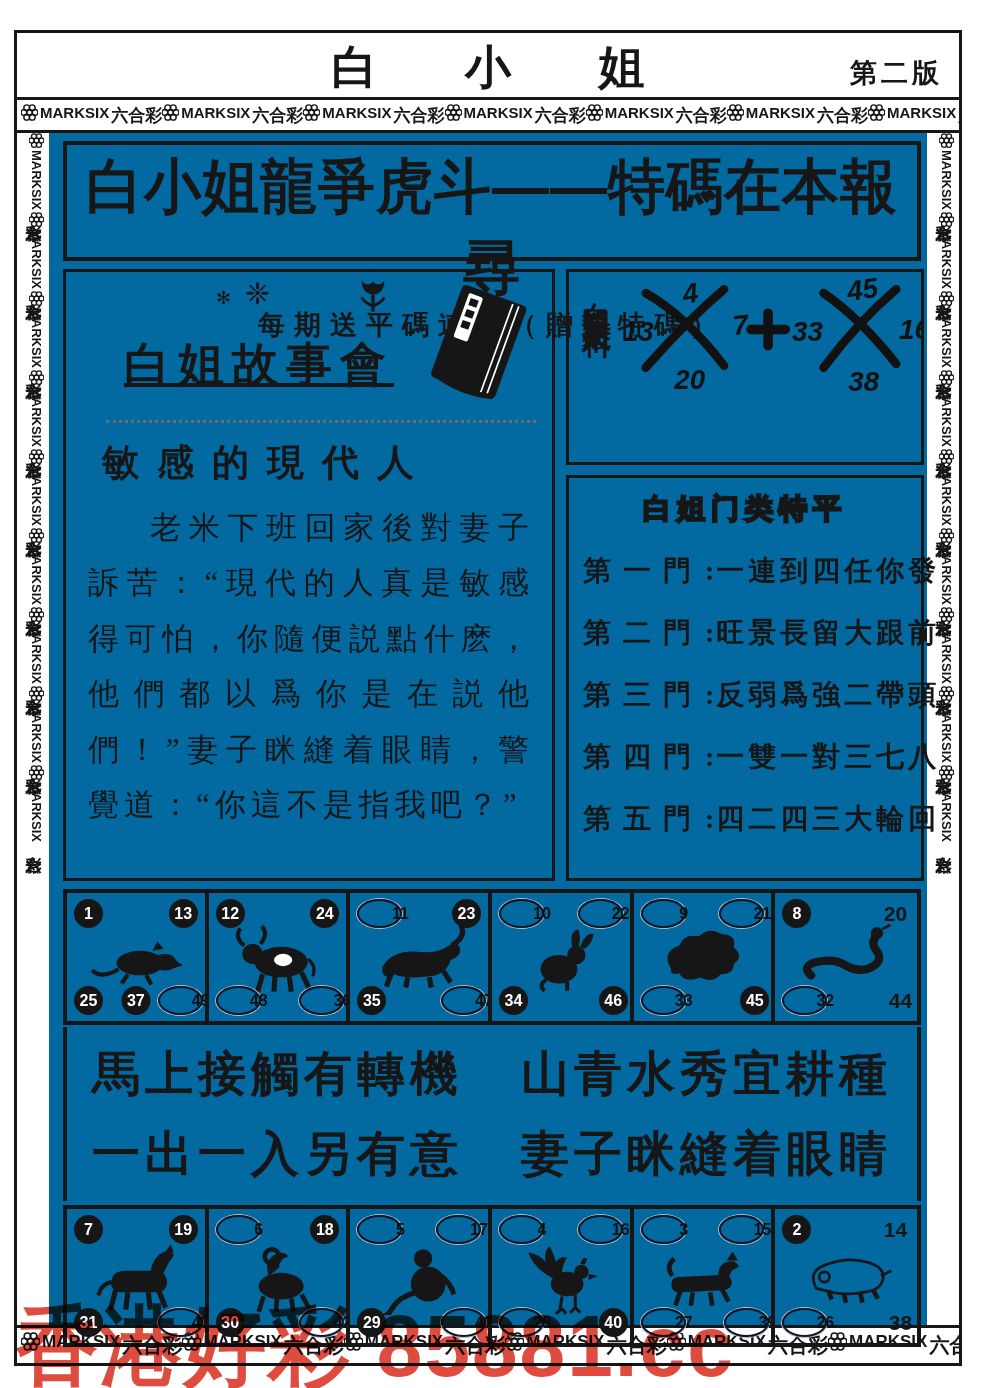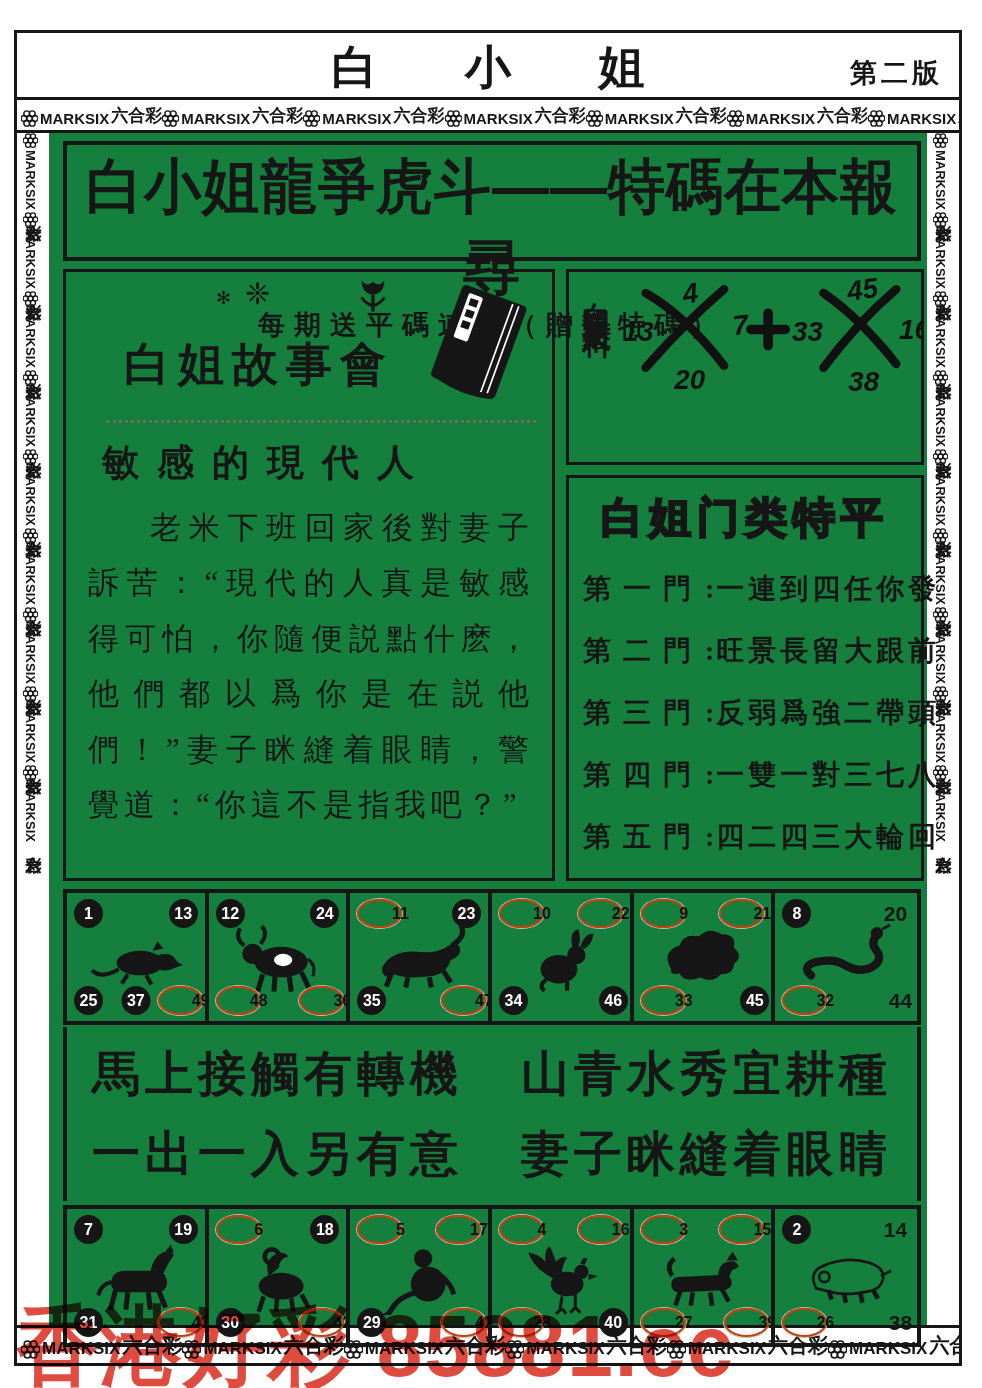--- a/index.html
+++ b/index.html
@@ -15,53 +15,53 @@
   .masthead{position:absolute;left:0;top:0;right:0;height:64px;}
   .page-title{position:absolute;left:0;right:0;top:4px;text-align:center;
               font-size:46px;font-weight:700;letter-spacing:38px;text-indent:38px;}
   .edition{position:absolute;right:16px;top:22px;font-size:27px;font-weight:700;letter-spacing:4px;}
 
   
   .hstrip{position:absolute;left:0;right:0;height:36px;display:flex;align-items:center;
           justify-content:space-between;padding:0 4px;box-sizing:border-box;overflow:hidden;}
   .hstrip.top{top:64px;border-top:3px solid #161616;border-bottom:3px solid #161616;}
   .hstrip.bottom{bottom:0;height:38px;border-top:3px solid #161616;}
-  .bunit{display:inline-flex;align-items:flex-end;gap:2px;white-space:nowrap;}
+  .bunit{display:inline-flex;align-items:flex-start;gap:2px;white-space:nowrap;}
   .bunit .latin{font-family:"Liberation Sans",sans-serif;font-weight:700;font-size:15px;letter-spacing:0;}
   .bunit .cjk{font-weight:900;font-size:17px;letter-spacing:0;}
   .hstrip.bottom .latin{font-size:17px}
   .hstrip.bottom .cjk{font-size:20px}
   .vstrip{position:absolute;top:100px;bottom:38px;width:32px;overflow:hidden;
           writing-mode:vertical-rl;text-orientation:mixed;display:flex;align-items:center;}
   .vstrip.left{left:0;border-right:2px solid #161616;}
   .vstrip.right{right:0;border-left:2px solid #161616;}
   .vstrip .latin{font-family:"Liberation Sans",sans-serif;font-weight:700;font-size:13px;}
   .vstrip .cjk{font-weight:900;font-size:16px;}
   .flower{display:inline-block;vertical-align:middle;}
 
   
-  .content{position:absolute;left:32px;top:100px;right:32px;bottom:38px;background:#15803d;}
+  .content{position:absolute;left:32px;top:100px;right:32px;bottom:38px;background:#0369a1;}
 
   
   .headline-box{position:absolute;left:14px;top:8px;width:858px;height:120px;
                 border:4px solid #161616;box-sizing:border-box;text-align:center;}
   .headline{margin-top:6px;font-size:57px;font-weight:900;letter-spacing:1px;
             font-family:"Liberation Sans","DejaVu Sans",sans-serif;transform:scaleY(1.05);}
   .subhead{margin-top:2px;font-size:27px;font-weight:900;letter-spacing:9px;
            font-family:"Liberation Sans",sans-serif;}
 
   
   .story-box{position:absolute;left:14px;top:136px;width:492px;height:612px;
              border:3px solid #161616;box-sizing:border-box;}
   .sparkles{position:absolute;left:150px;top:4px;font-size:30px;letter-spacing:14px;color:#161616;}
   .sparkles .small{font-size:18px;}
   .tulip{position:absolute;left:290px;top:2px;}
   .book{position:absolute;right:14px;top:8px;}
   .story-boxtitle{position:absolute;left:58px;top:62px;font-size:46px;font-weight:900;
-                  letter-spacing:8px;font-family:"Liberation Sans",sans-serif;}
+                  letter-spacing:8px;font-family:"Liberation Sans",sans-serif;text-decoration:underline;}
   .title-rule{position:absolute;left:40px;right:16px;top:148px;border-top:3px dotted #6b6b6b;}
   .story-title{position:absolute;left:36px;top:166px;font-size:37px;font-weight:700;letter-spacing:18px;}
   .story-body{position:absolute;left:22px;right:18px;top:228px;margin:0;
               font-size:31px;line-height:1.79;letter-spacing:5px;text-indent:2em;text-align:justify;}
 
   
   .tips-box{position:absolute;left:517px;top:136px;width:358px;height:196px;
             border:3px solid #161616;box-sizing:border-box;display:flex;}
   .tips-side{writing-mode:vertical-rl;font-size:29px;font-weight:900;width:44px;
              padding-top:8px;letter-spacing:5px;font-family:"Liberation Sans",sans-serif;
@@ -69,39 +69,39 @@
   .tips-main{flex:1;position:relative;}
   .tips-svg{position:absolute;left:0;top:4px;width:306px;height:126px;}
   .hnum{font-family:"Liberation Sans",sans-serif;font-weight:700;font-style:italic;font-size:29px;fill:#111;}
   .tips-caption{position:absolute;left:-40px;right:0;bottom:2px;text-align:center;
                 font-size:33px;font-weight:900;letter-spacing:2px;
                 font-family:"Liberation Sans",sans-serif;white-space:nowrap;}
 
   
   .gates-box{position:absolute;left:517px;top:342px;width:358px;height:406px;
              border:3px solid #161616;box-sizing:border-box;}
-  .gates-title{margin-top:12px;text-align:center;font-size:42px;font-weight:900;letter-spacing:6px;
+  .gates-title{margin-top:12px;text-align:center;font-size:28px;font-weight:900;letter-spacing:6px;
                font-family:"Liberation Sans",sans-serif;color:#fff;
                -webkit-text-stroke:2.4px #161616;text-stroke:2.4px #161616;}
   .gate-row{margin:24px 0 0 14px;font-size:28px;font-weight:700;white-space:nowrap;}
   .gate-label{letter-spacing:12px;}
   .gate-colon{margin:0 2px;font-weight:900;}
   .gate-text{letter-spacing:4px;font-family:"DejaVu Serif",serif;}
 
   
   .zgrid{position:absolute;left:14px;width:858px;border:4px solid #161616;box-sizing:border-box;
          display:grid;grid-template-columns:repeat(6,1fr);}
   #zodiac-top{top:756px;height:136px;}
   #zodiac-bottom{top:1072px;height:142px;}
   .zcell{position:relative;border-right:4px solid #161616;overflow:hidden;}
   .zcell:last-child{border-right:none;}
   .znum{position:absolute;width:29px;height:29px;border-radius:50%;display:flex;align-items:center;
         justify-content:center;font:700 16px "Liberation Sans",sans-serif;box-sizing:border-box;}
   .znum.dark{background:#161616;color:#fff;}
-  .znum.light{border:2px solid #c2410c;color:#111;box-shadow:0 0 0 1px #bbb;padding-left:41px;}
+  .znum.light{border:2px solid #0f172a;color:#111;box-shadow:0 0 0 1px #bbb;padding-left:41px;}
   .znum.plain{font-size:21px;}
   .pos-tl{left:7px;top:6px;} .pos-tr{right:7px;top:6px;}
   .pos-bl{left:7px;bottom:6px;} .pos-br{right:2px;bottom:6px;}
   .pos-bc{left:50%;transform:translateX(-50%);bottom:6px;}
   .animal{position:absolute;left:50%;top:52%;transform:translate(-50%,-50%);}
 
   
   .verse-box{position:absolute;left:14px;top:894px;width:858px;height:174px;
              border-left:4px solid #161616;border-right:4px solid #161616;box-sizing:border-box;
              display:flex;flex-direction:column;justify-content:space-evenly;}

